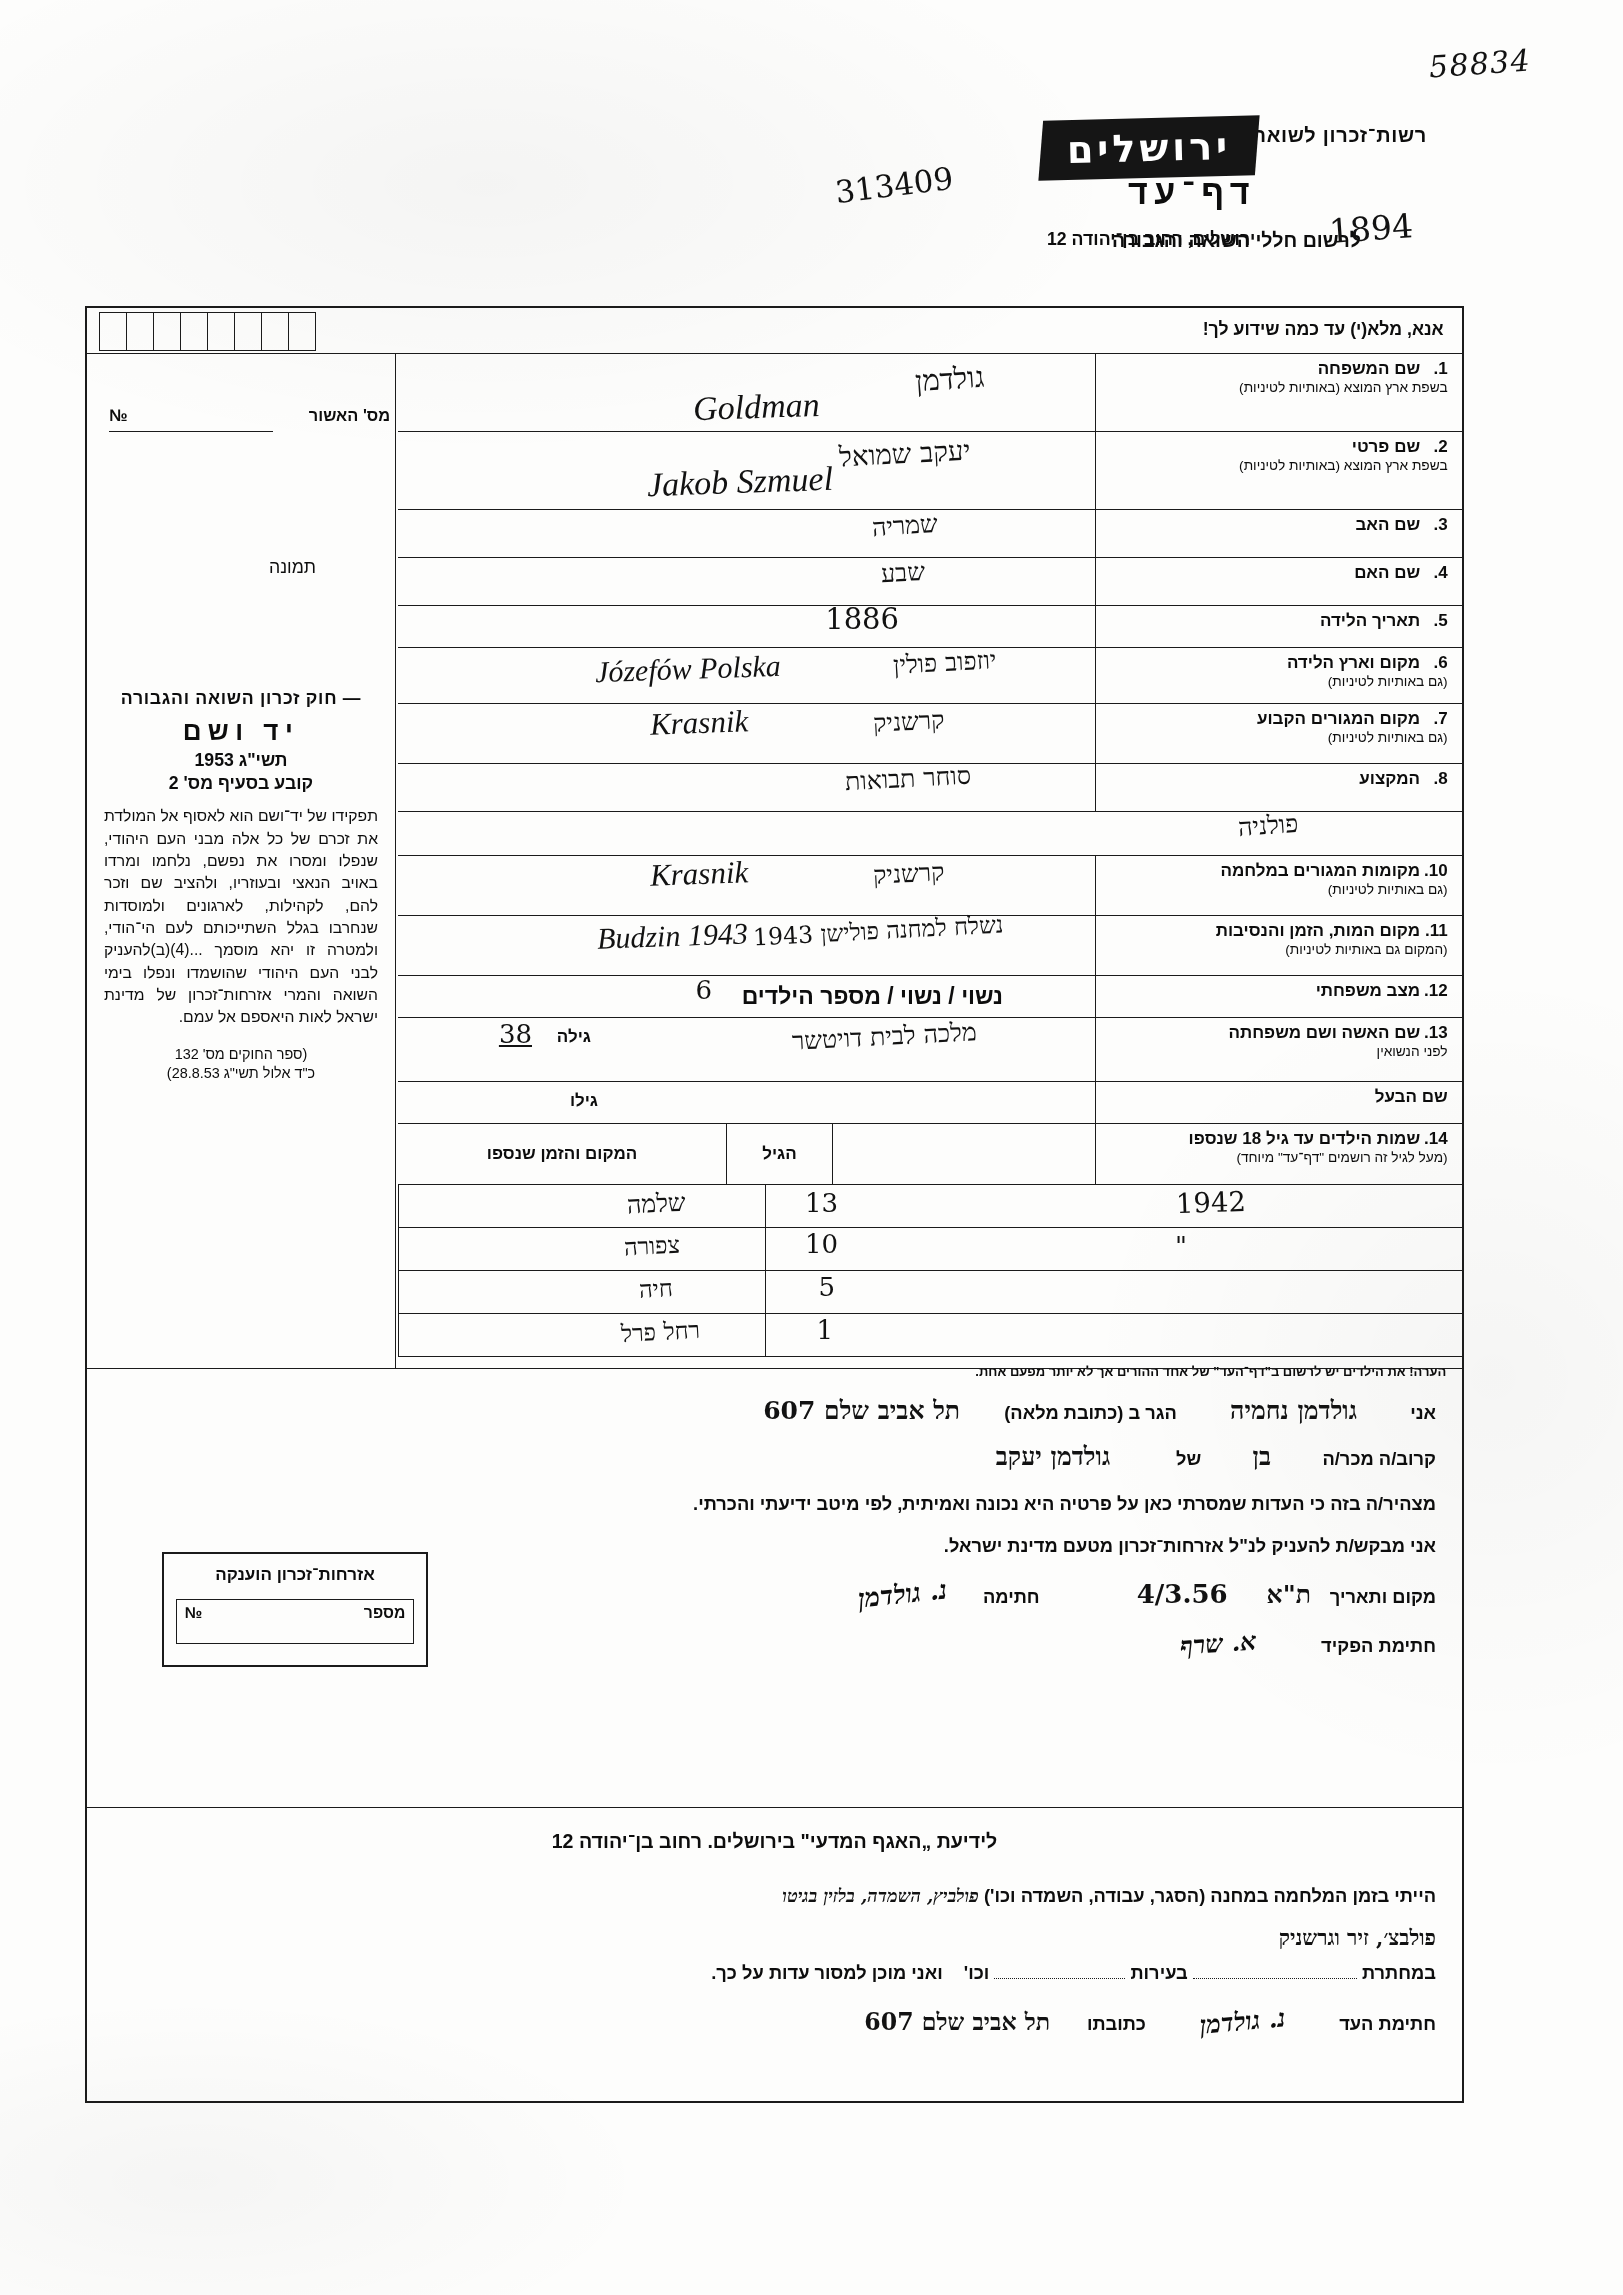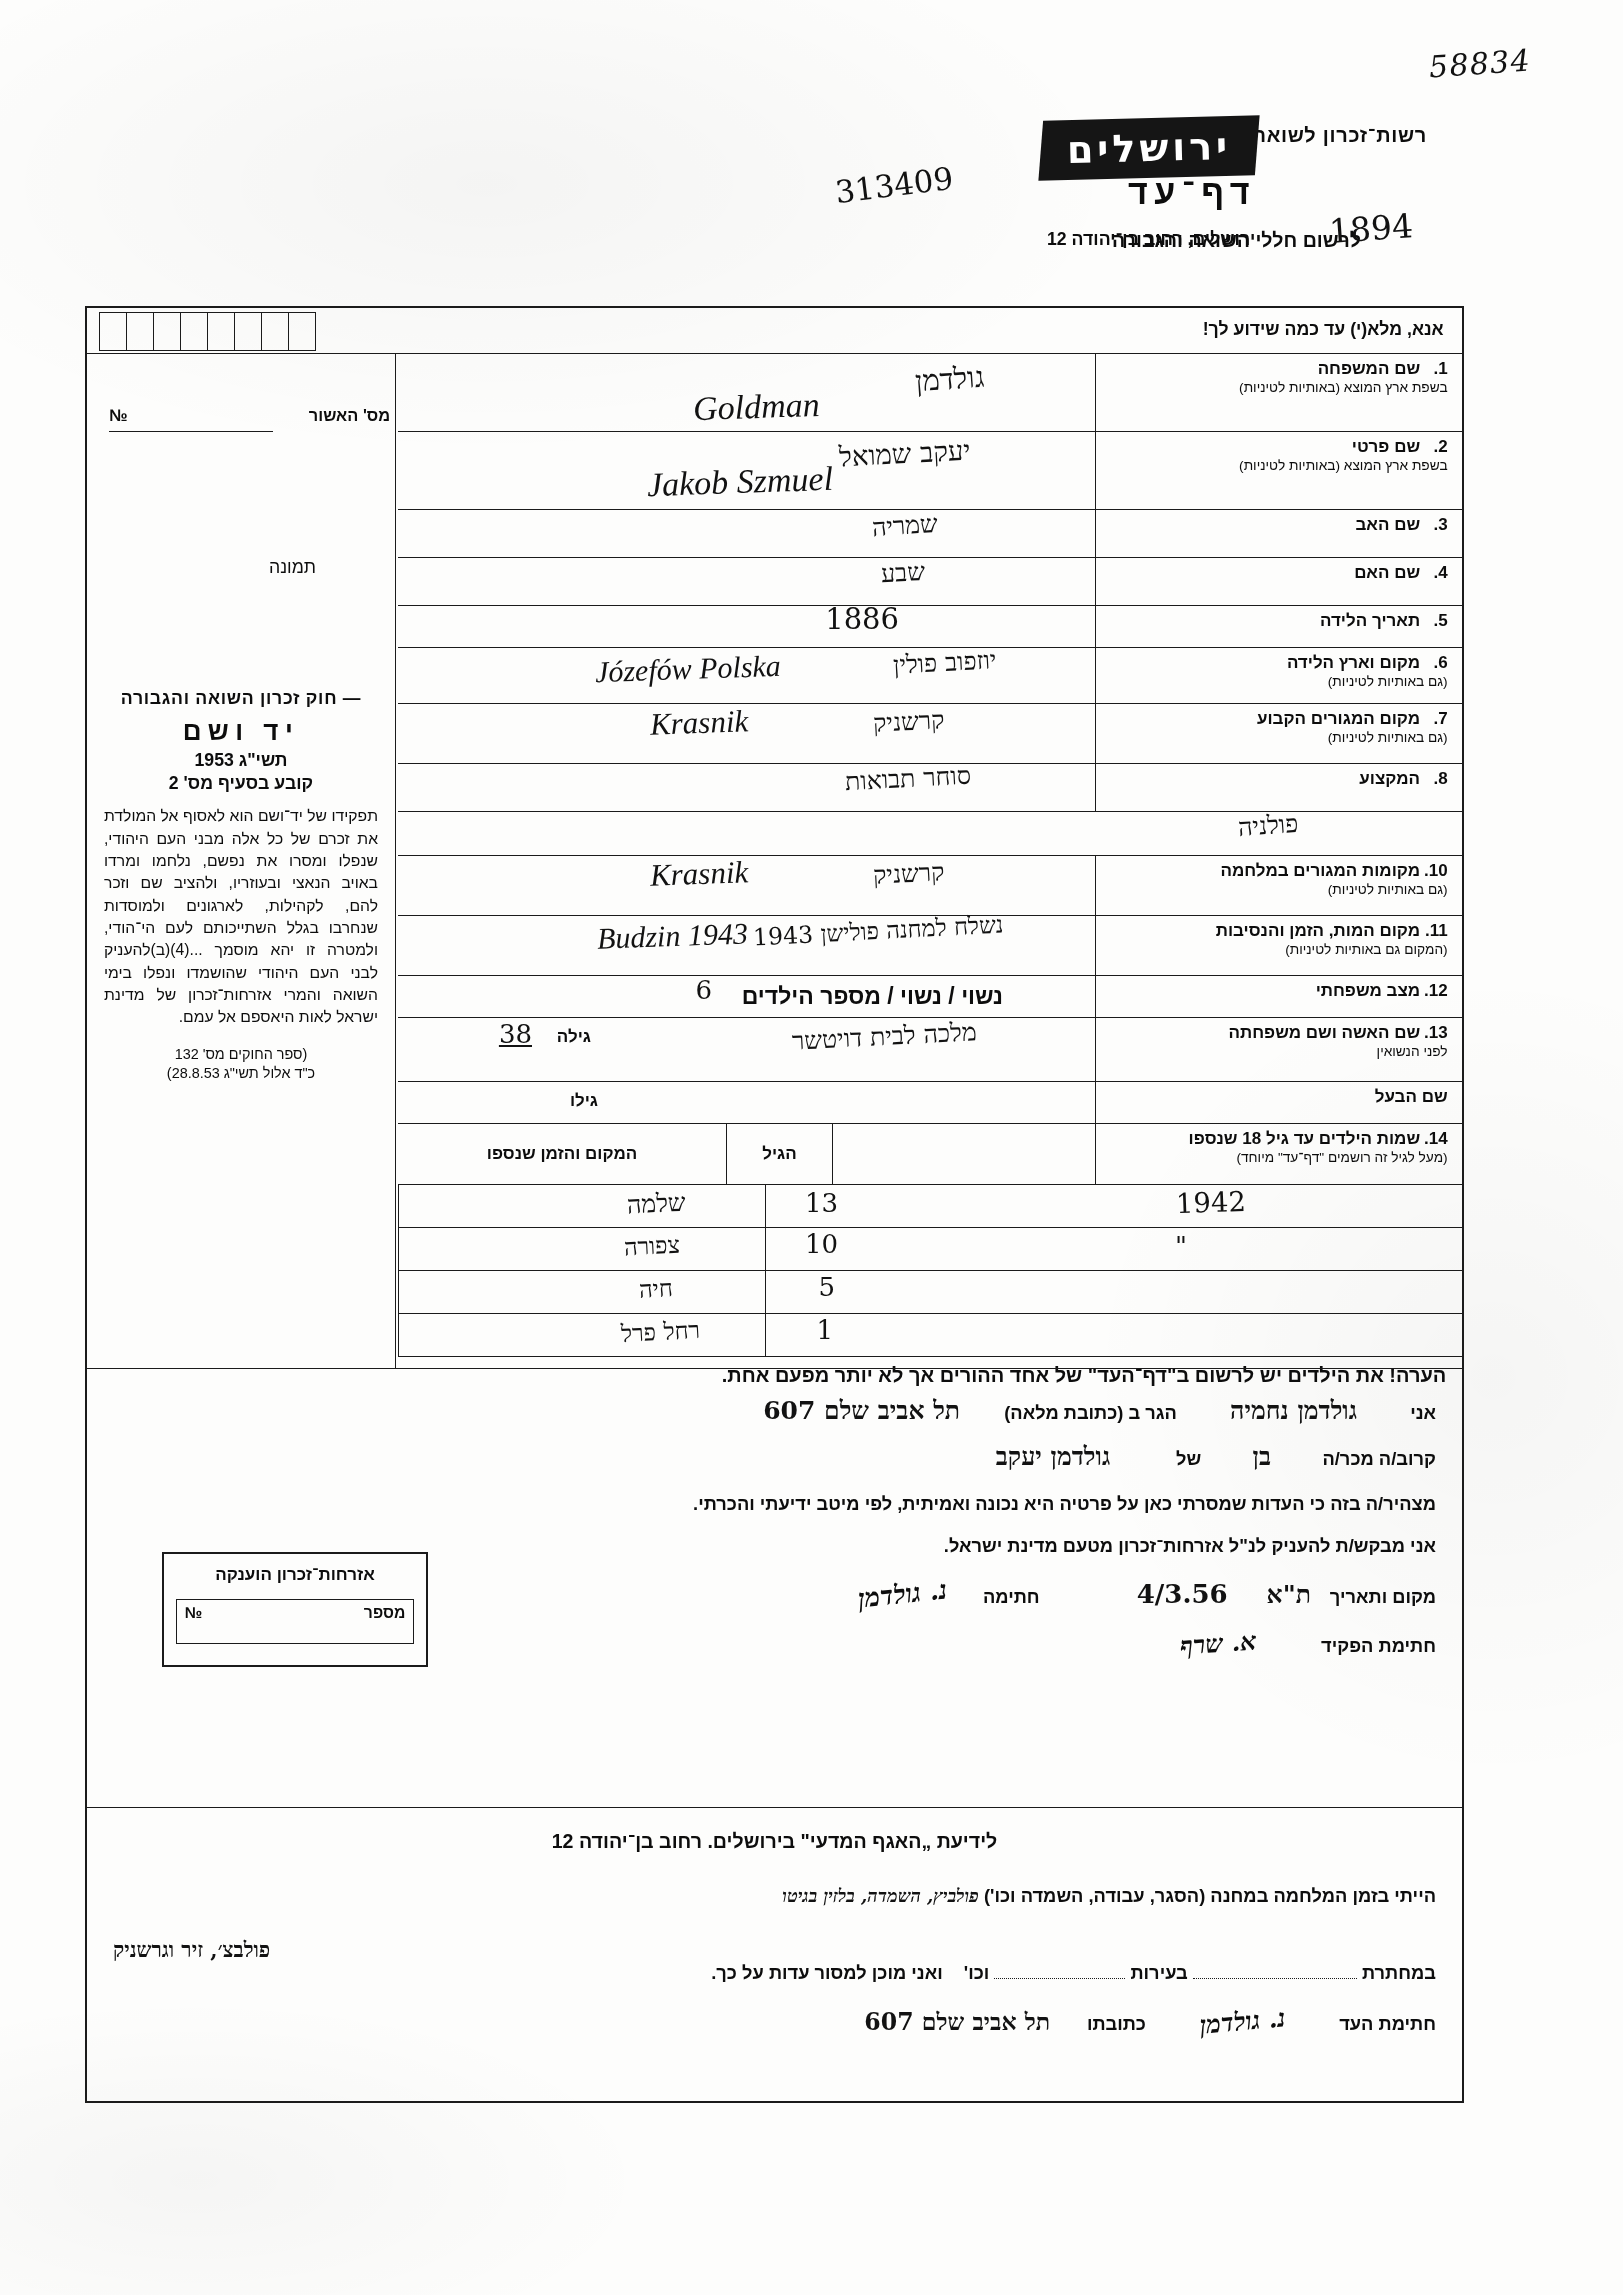--- a/index.html
+++ b/index.html
@@ -136,21 +136,21 @@
 
   .hv { position:absolute; direction:rtl; white-space:nowrap; }
   .ct-row { display:flex; height:42px; border-bottom:1.3px solid #1b1b1b; }
   .ct-row > div { box-sizing:border-box; border-left:1.3px solid #1b1b1b; position:relative; }
   .ct-row > div:last-child { border-left:none; }
   .c-names { width:367px; }
   .c-age { width:111px; }
   .c-place { flex:1; }
 
   .note {
-    font-size:20px; font-weight:bold; direction:rtl; padding:6.5px 15.7px 5.2px 15.7px; text-align:right;
+    font-size:13px; font-weight:bold; direction:rtl; padding:6.5px 15.7px 5.2px 15.7px; text-align:right;
   }
 
   
   .decl { position:absolute; left:0; right:0; direction:rtl; }
   .decl-line { font-size:18.3px; font-weight:bold; padding:0 26px; position:relative; }
   .dot { border-bottom:1.3px dotted #1b1b1b; display:inline-block; }
 
   .cert-box {
     position:absolute; left:75px; top:1454px; width:262px; height:111px;
     border:2px solid #1b1b1b;
@@ -447,21 +447,21 @@
       </div>
     </div>
 
     <div class="hline" style="top:1499px;"></div>
 
     <div class="footer-head" style="top:1522px;">לידיעת „האגף המדעי" בירושלים.   רחוב בן־יהודה 12</div>
     <div class="footer-line" style="position:absolute; top:1577px; left:0; right:0;">
       <span>הייתי בזמן המלחמה במחנה (הסגר, עבודה, השמדה וכו')</span>
       <span class="hand" style="font-size:18px; display:inline-block; min-width:367px; text-align:right;font-style:italic;">פולביץ, השמדה, בלזין בגיטו</span>
     </div>
-    <div class="footer-line" style="position:absolute; top:1617px; left:0; right:0; text-align:left;margin-top:12px;">
+    <div class="footer-line" style="position:absolute; top:1617px; left:0; right:0; text-align:right;">
       <span class="hand" style="font-size:21px;">פולבצ׳, זיר וגרשניק</span>
     </div>
     <div class="footer-line" style="position:absolute; top:1653px; left:0; right:0;">
       <span>במחתרת</span>
       <span class="dot" style="width:164px; height:17px;"></span>
       <span>בעירות</span>
       <span class="dot" style="width:131px; height:17px;"></span>
       <span>וכו'</span>
       <span style="margin-right:16px;">ואני מוכן למסור עדות על כך.</span>
     </div>

